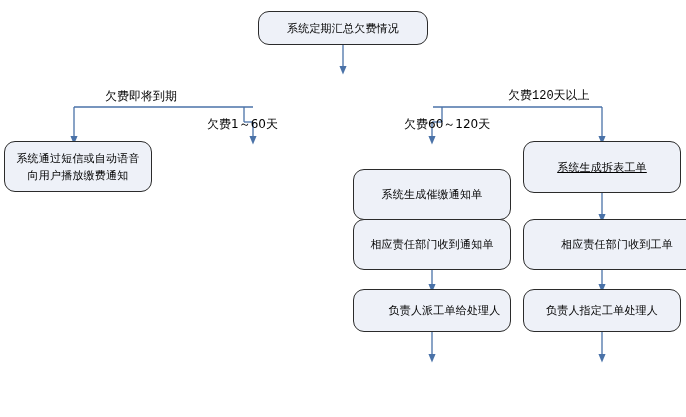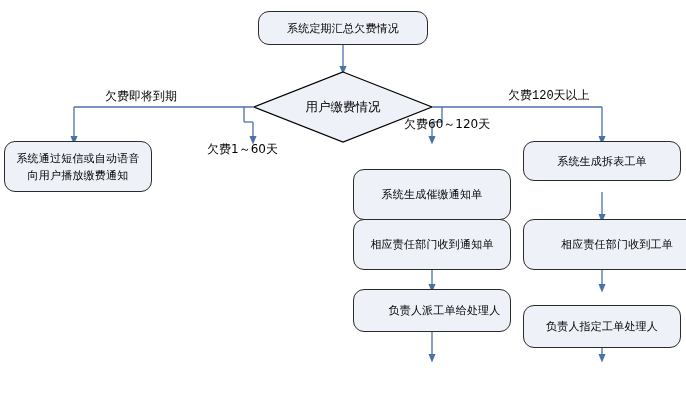--- a/index.html
+++ b/index.html
@@ -117,50 +117,44 @@
       <line x1="602" y1="192" x2="602" y2="218" marker-end="url(#arrow)"></line>
       <line x1="602" y1="270" x2="602" y2="288" marker-end="url(#arrow)"></line>
       <line x1="602" y1="332" x2="602" y2="358" marker-end="url(#arrow)"></line>
     </g>
   </svg>
 
   <div class="node" style="left:258px; top:11px; width:170px; height:34px;">
     <span class="node-text">系统定期汇总欠费情况</span>
   </div>
 
-  <div class="diamond-wrap">
-    <svg width="180" height="72" viewBox="0 0 180 72" xmlns="http://www.w3.org/2000/svg">
-      <polygon points="90,1 179,36 90,71 1,36" fill="#eef1f8" stroke="#000000" stroke-width="1.2"></polygon>
-    </svg>
-    <div class="diamond-label">用户缴费情况</div>
-  </div>
 
   <div class="edge-label" style="left:105px; top:90px;">欠费即将到期</div>
-  <div class="edge-label" style="left:207px; top:118px;margin-top:25px;">欠费1～60天</div>
+  <div class="edge-label" style="left:207px; top:118px;">欠费1～60天</div>
   <div class="edge-label" style="left:404px; top:118px;">欠费60～120天</div>
   <div class="edge-label" style="left:508px; top:90px;font-family:Liberation Mono, monospace;">欠费120天以上</div>
 
   <div class="node" style="left:4px; top:141px; width:148px; height:51px;">
     <span class="node-text">系统通过短信或自动语音向用户播放缴费通知</span>
   </div>
 
 
   <div class="node" style="left:353px; top:141px; width:158px; height:51px;margin-top:28px;">
     <span class="node-text">系统生成催缴通知单</span>
   </div>
   <div class="node" style="left:353px; top:219px; width:158px; height:51px;">
     <span class="node-text">相应责任部门收到通知单</span>
   </div>
   <div class="node" style="left:353px; top:289px; width:158px; height:43px;padding-left:31px;">
     <span class="node-text">负责人派工单给处理人</span>
   </div>
 
-  <div class="node" style="left:523px; top:141px; width:158px; height:40px;">
+  <div class="node" style="left:523px; top:141px; width:158px; height:52px;text-decoration:underline;">
     <span class="node-text">系统生成拆表工单</span>
   </div>
   <div class="node" style="left:523px; top:219px; width:188px; height:51px;">
     <span class="node-text">相应责任部门收到工单</span>
   </div>
-  <div class="node" style="left:523px; top:289px; width:158px; height:43px;margin-top:16px;">
+  <div class="node" style="left:523px; top:289px; width:158px; height:43px;">
     <span class="node-text">负责人指定工单处理人</span>
   </div>
 
 </div>
 
 </body></html>

